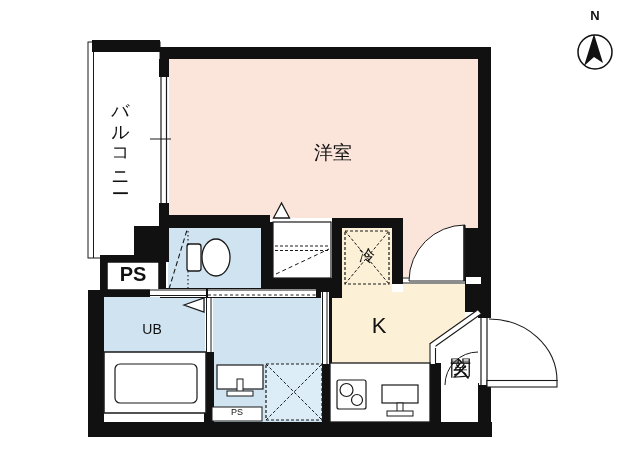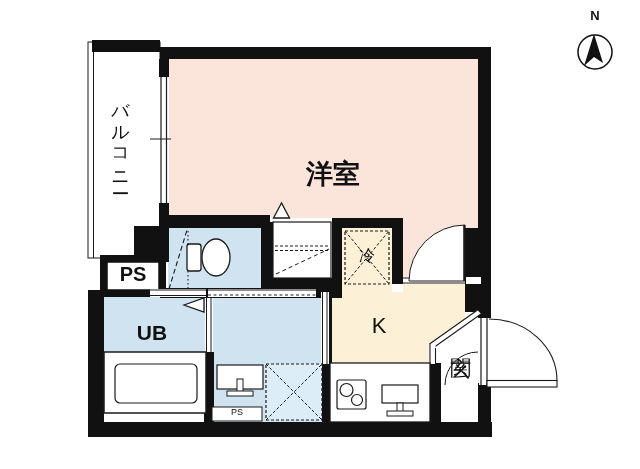--- a/index.html
+++ b/index.html
@@ -180,27 +180,27 @@
   <rect x="212" y="407" width="50" height="14" fill="#ffffff" stroke="#1a1a1a" stroke-width="1"></rect>
 
   <g>
     <circle cx="595" cy="52" r="17" fill="none" stroke="#111" stroke-width="1.5"></circle>
     <path d="M594,34 L584,66 L594,57 L603,63 Z" fill="#111"></path>
   </g>
 </svg>
 
 <div class="lbl vert" style="left:110px;top:90px;font-size:18px;">バルコニー</div>
 
-<div class="lbl center" style="left:283px;top:102px;width:100px;font-size:27px;font-weight:700;">
+<div class="lbl center" style="left:283px;top:102px;width:100px;font-size:19px;font-weight:400;">
   <div>洋室</div>
 </div>
 
 <div class="lbl center" style="left:107px;top:264px;width:52px;font-size:20px;font-weight:600;">PS</div>
 
-<div class="lbl center" style="left:130px;top:322px;width:44px;font-size:21px;font-weight:700;">UB</div>
+<div class="lbl center" style="left:130px;top:322px;width:44px;font-size:14px;font-weight:400;">UB</div>
 
 <div class="lbl center" style="left:358px;top:247px;width:18px;font-size:16px;font-weight:500;">冷</div>
 
 <div class="lbl center" style="left:366px;top:314px;width:26px;font-size:22px;font-weight:500;">K</div>
 
 <div class="lbl vert" style="left:449px;top:340px;font-size:21px;font-weight:500;letter-spacing:2px;">玄関</div>
 
 <div class="lbl center" style="left:212px;top:408px;width:50px;font-size:9px;">PS</div>
 
 <div class="lbl center" style="left:586px;top:9px;width:18px;font-size:13px;font-weight:600;">N</div>

